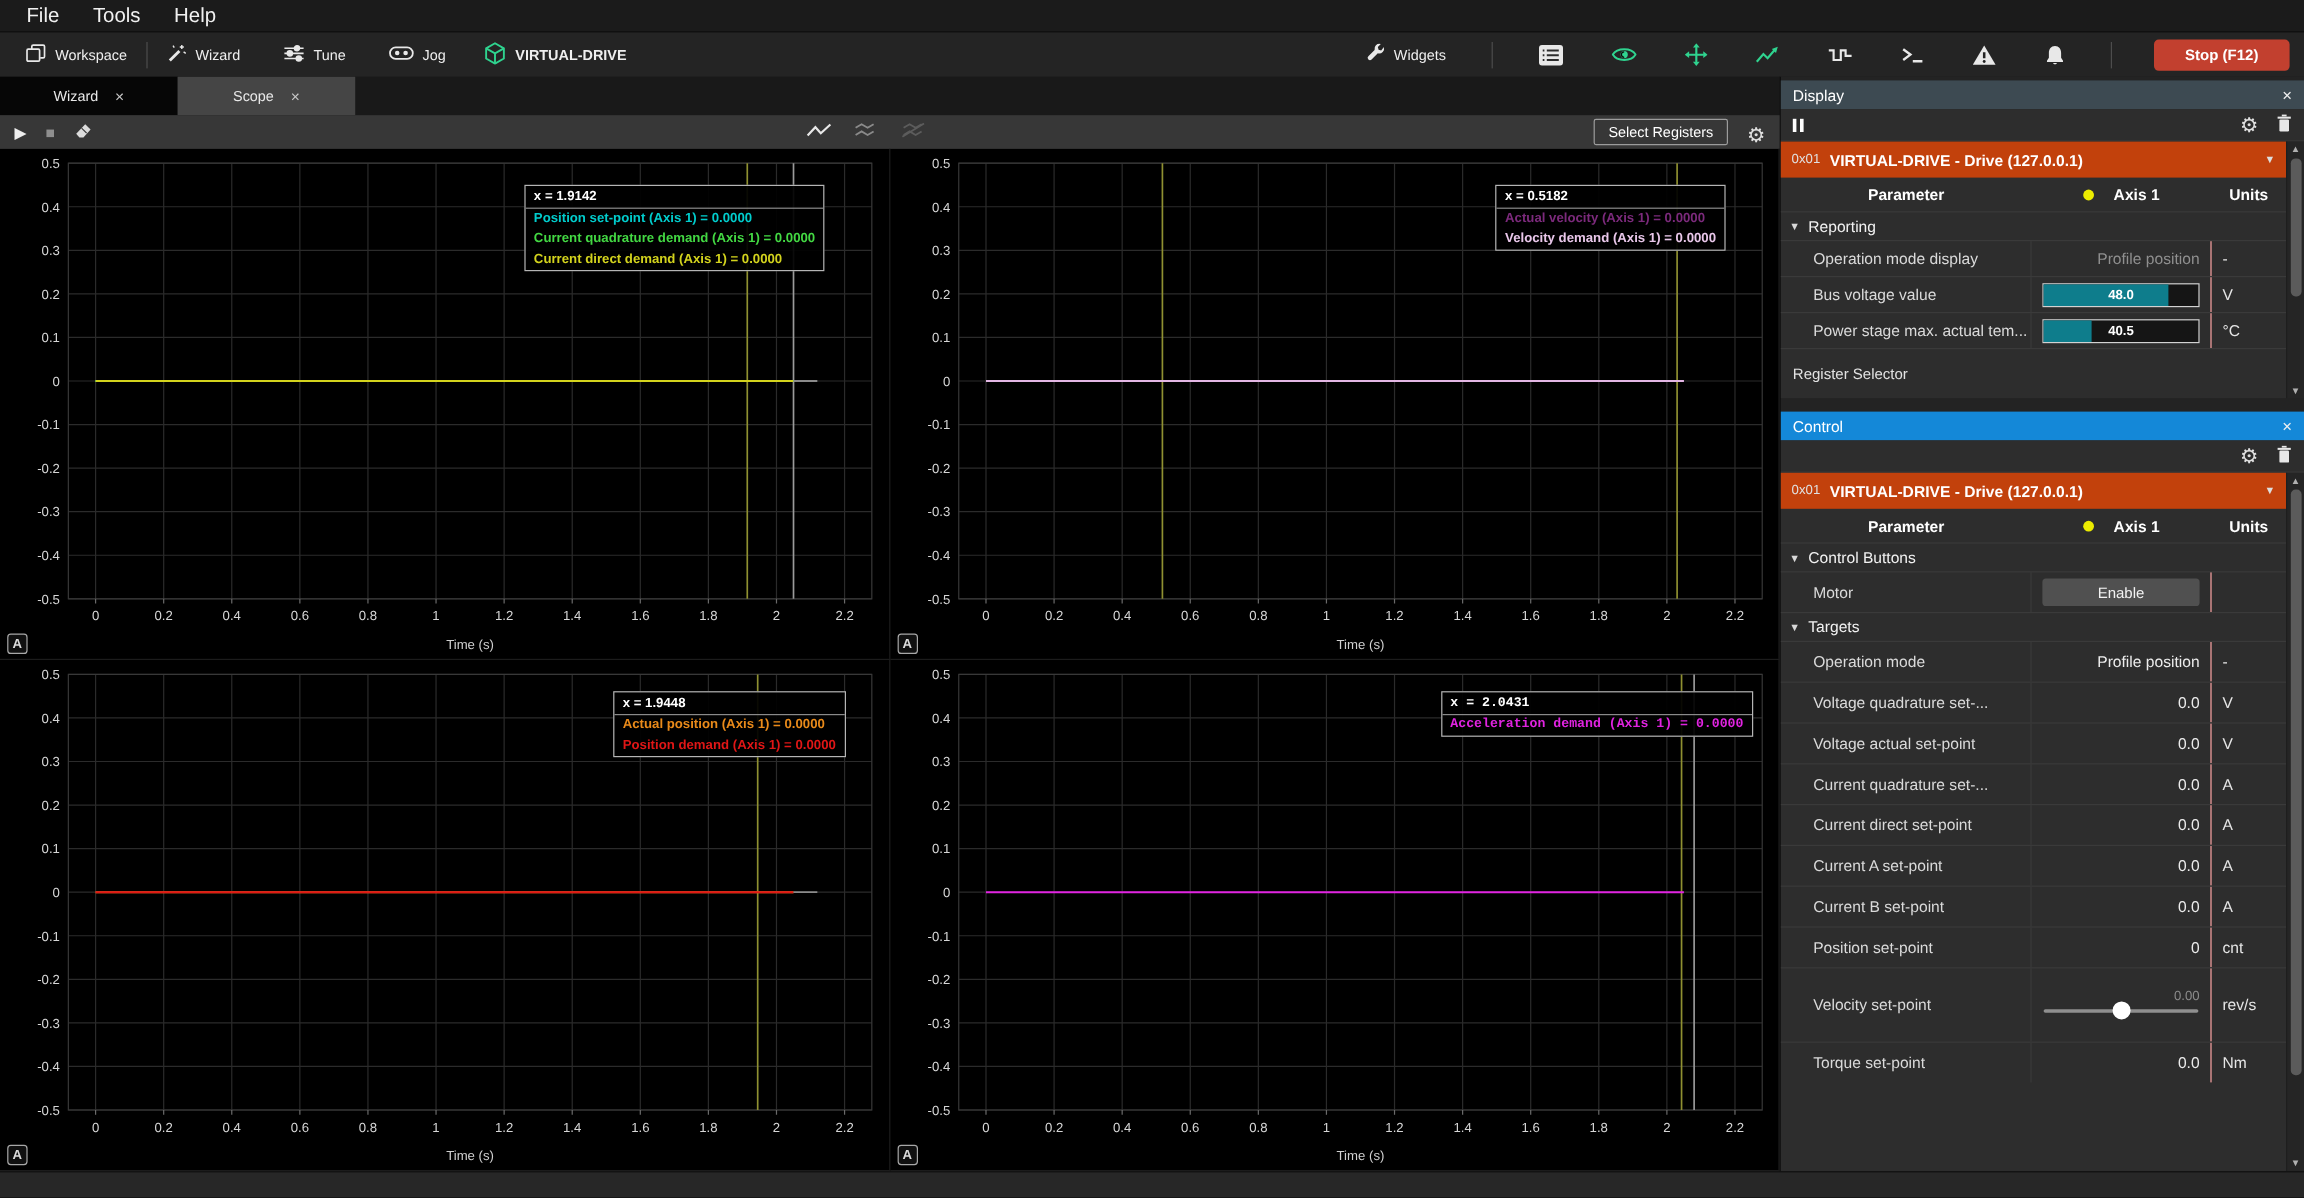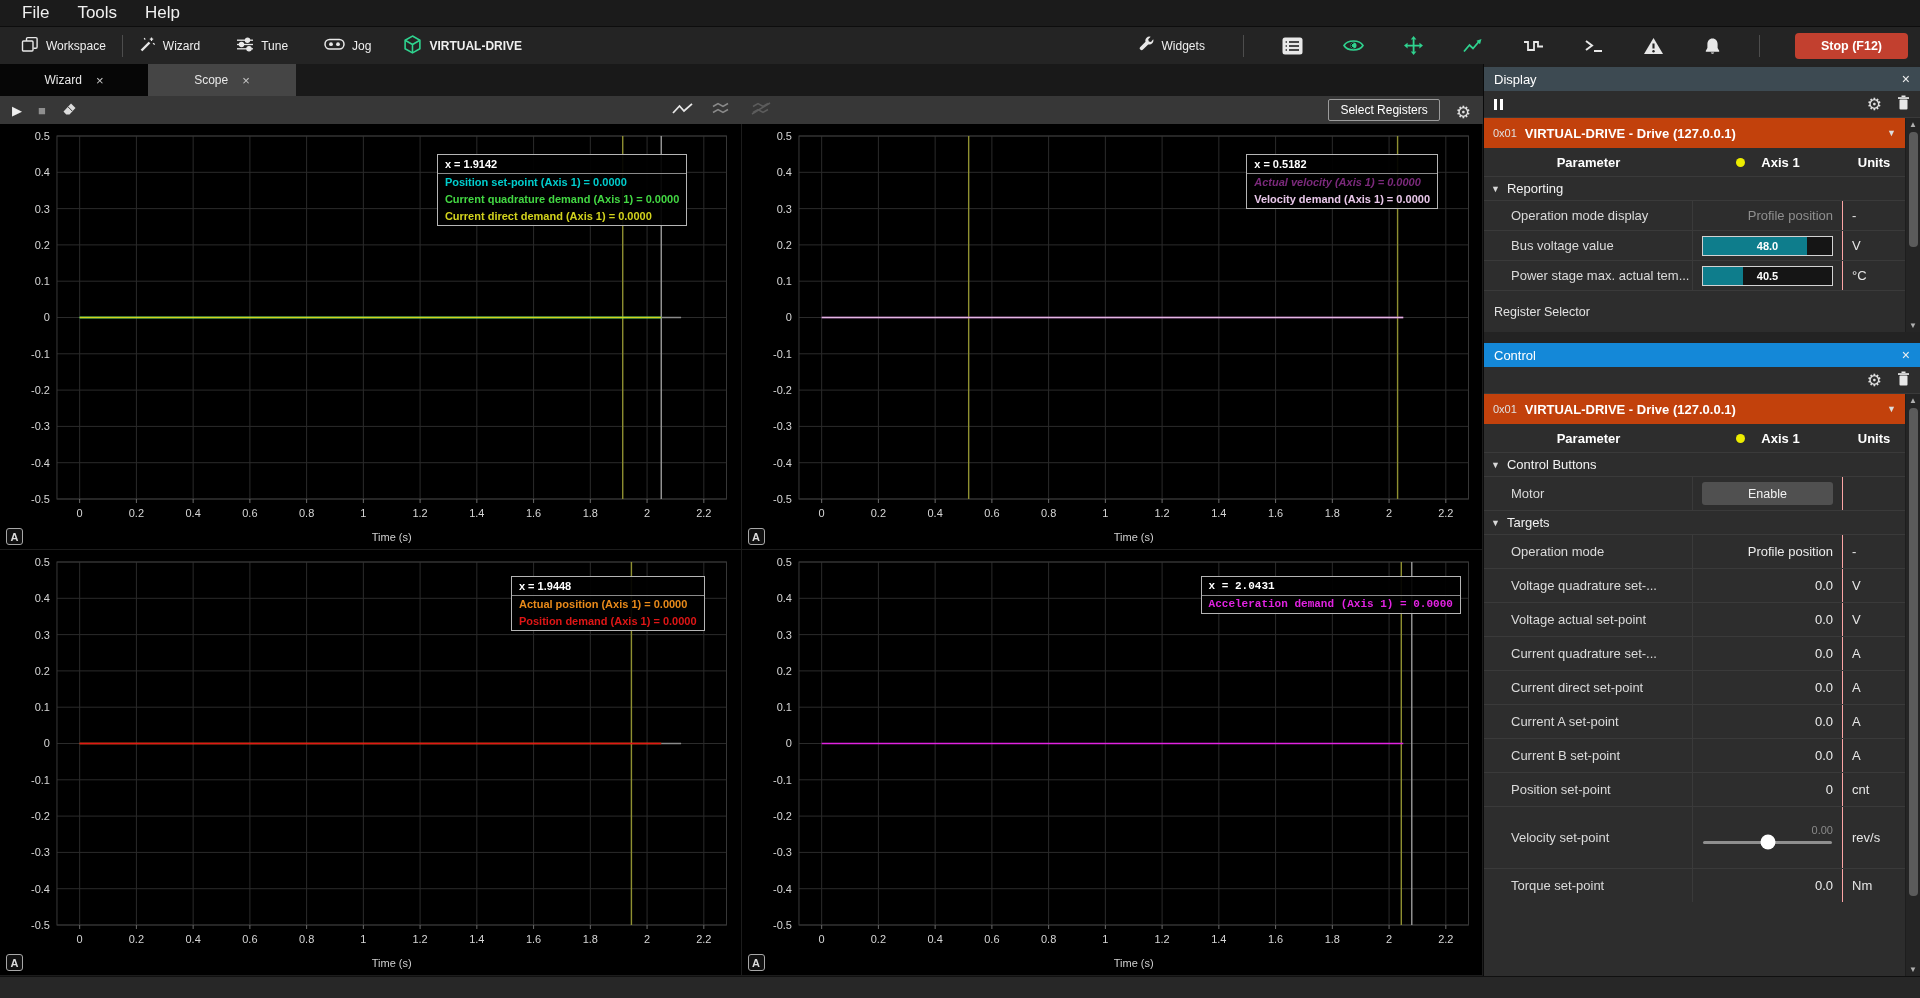--- a/index.html
+++ b/index.html
@@ -445,21 +445,21 @@
               <text x="50" y="161.20000000000002" fill="#d6d6d6" font-size="11" text-anchor="end" font-family="Liberation Sans, sans-serif">0.1</text>
               <text x="50" y="124.89999999999999" fill="#d6d6d6" font-size="11" text-anchor="end" font-family="Liberation Sans, sans-serif">0.2</text>
               <text x="50" y="88.60000000000001" fill="#d6d6d6" font-size="11" text-anchor="end" font-family="Liberation Sans, sans-serif">0.3</text>
               <text x="50" y="52.29999999999999" fill="#d6d6d6" font-size="11" text-anchor="end" font-family="Liberation Sans, sans-serif">0.4</text>
               <text x="50" y="16" fill="#d6d6d6" font-size="11" text-anchor="end" font-family="Liberation Sans, sans-serif">0.5</text>
               <text x="392" y="417" fill="#d0d0d0" font-size="11" text-anchor="middle" font-family="Liberation Sans, sans-serif">Time (s)</text>
             </svg>
             <div class="abadge">A</div>
             <div class="tooltip" style="left: 66%; top: 7%; margin-left: 16px;">
               <div class="tx">x = 0.5182</div>
-              <div class="trow" style="color: rgb(124, 42, 124); font-style: italic;">Actual velocity (Axis 1) = 0.0000</div>
+              <div class="trow" style="color: rgb(124, 42, 124);">Actual velocity (Axis 1) = 0.0000</div>
               <div class="trow" style="color: rgb(233, 199, 234);">Velocity demand (Axis 1) = 0.0000</div>
             </div>
           </div>
         <div class="chart-cell">
             <svg viewBox="0 0 741 425" preserveAspectRatio="none">
               <line x1="79.71186440677965" y1="12" x2="79.71186440677965" y2="375" stroke="#2b2b2b" stroke-width="1"></line>
               <line x1="136.49152542372883" y1="12" x2="136.49152542372883" y2="375" stroke="#2b2b2b" stroke-width="1"></line>
               <line x1="193.27118644067798" y1="12" x2="193.27118644067798" y2="375" stroke="#2b2b2b" stroke-width="1"></line>
               <line x1="250.05084745762713" y1="12" x2="250.05084745762713" y2="375" stroke="#2b2b2b" stroke-width="1"></line>
               <line x1="306.8305084745763" y1="12" x2="306.8305084745763" y2="375" stroke="#2b2b2b" stroke-width="1"></line>

